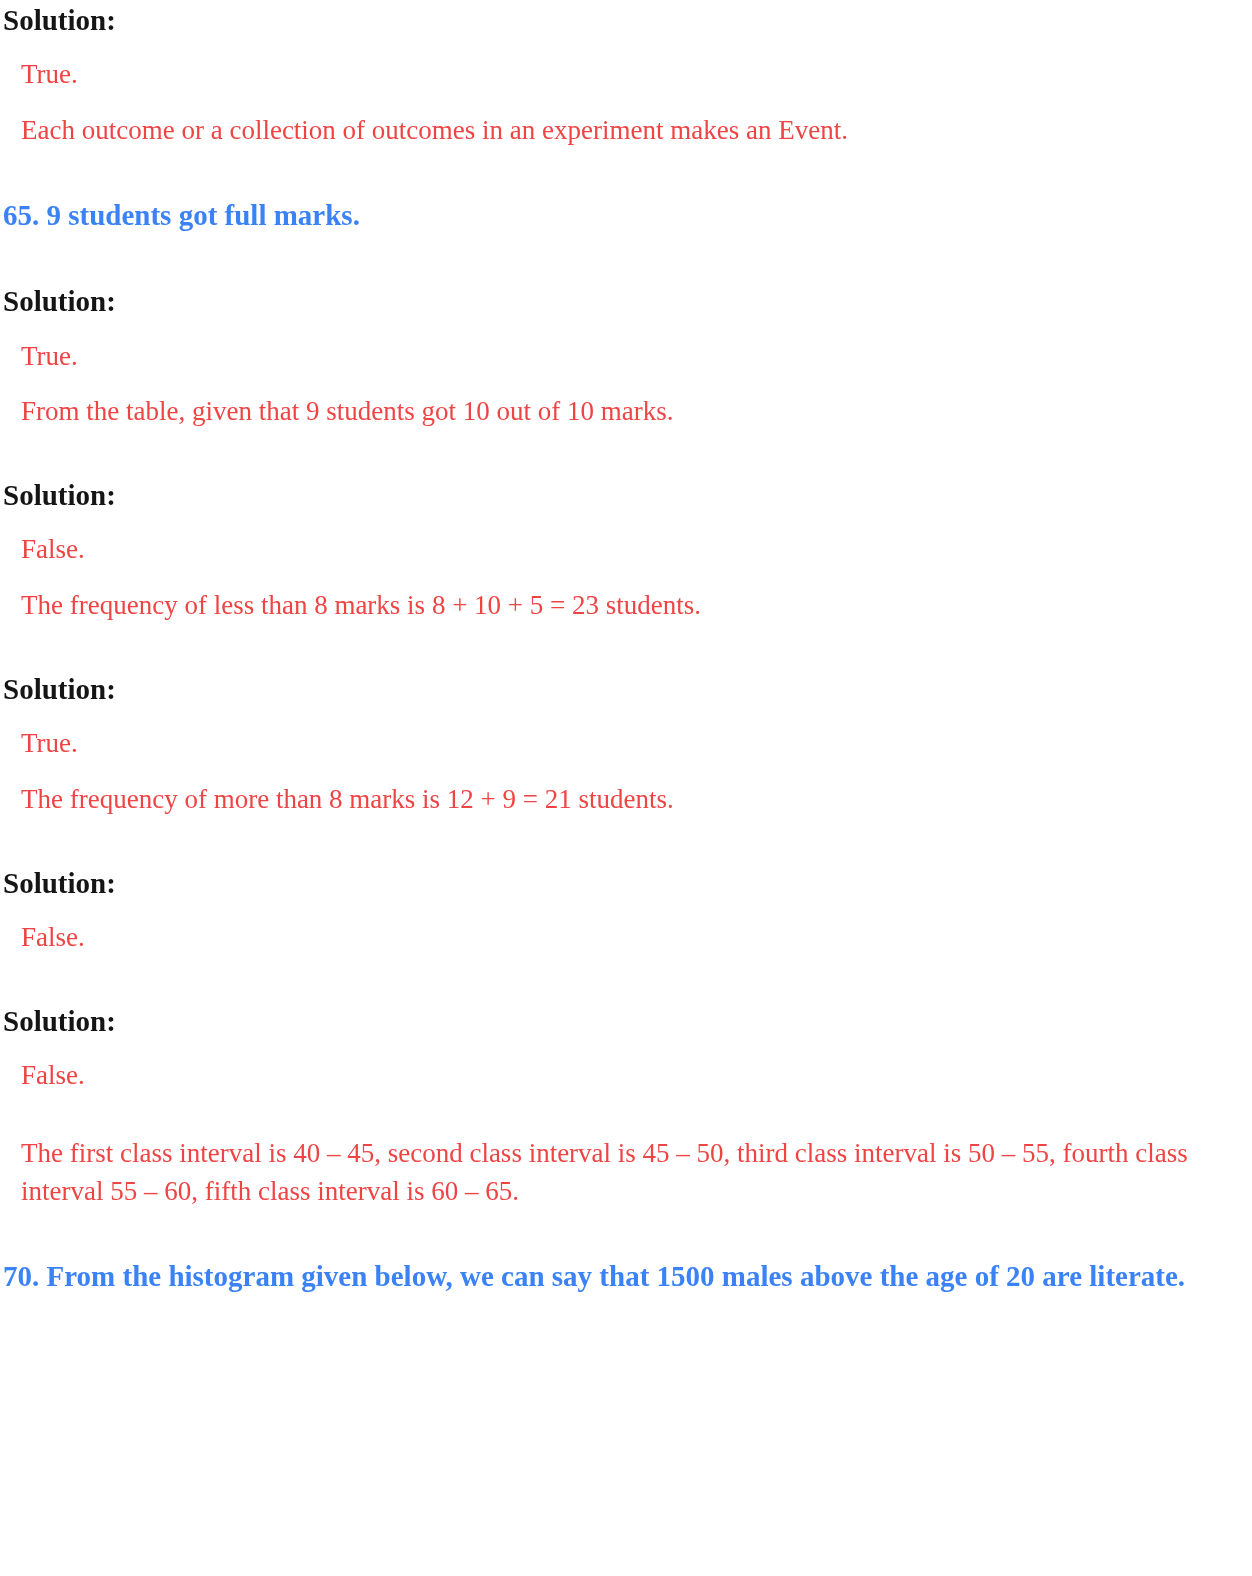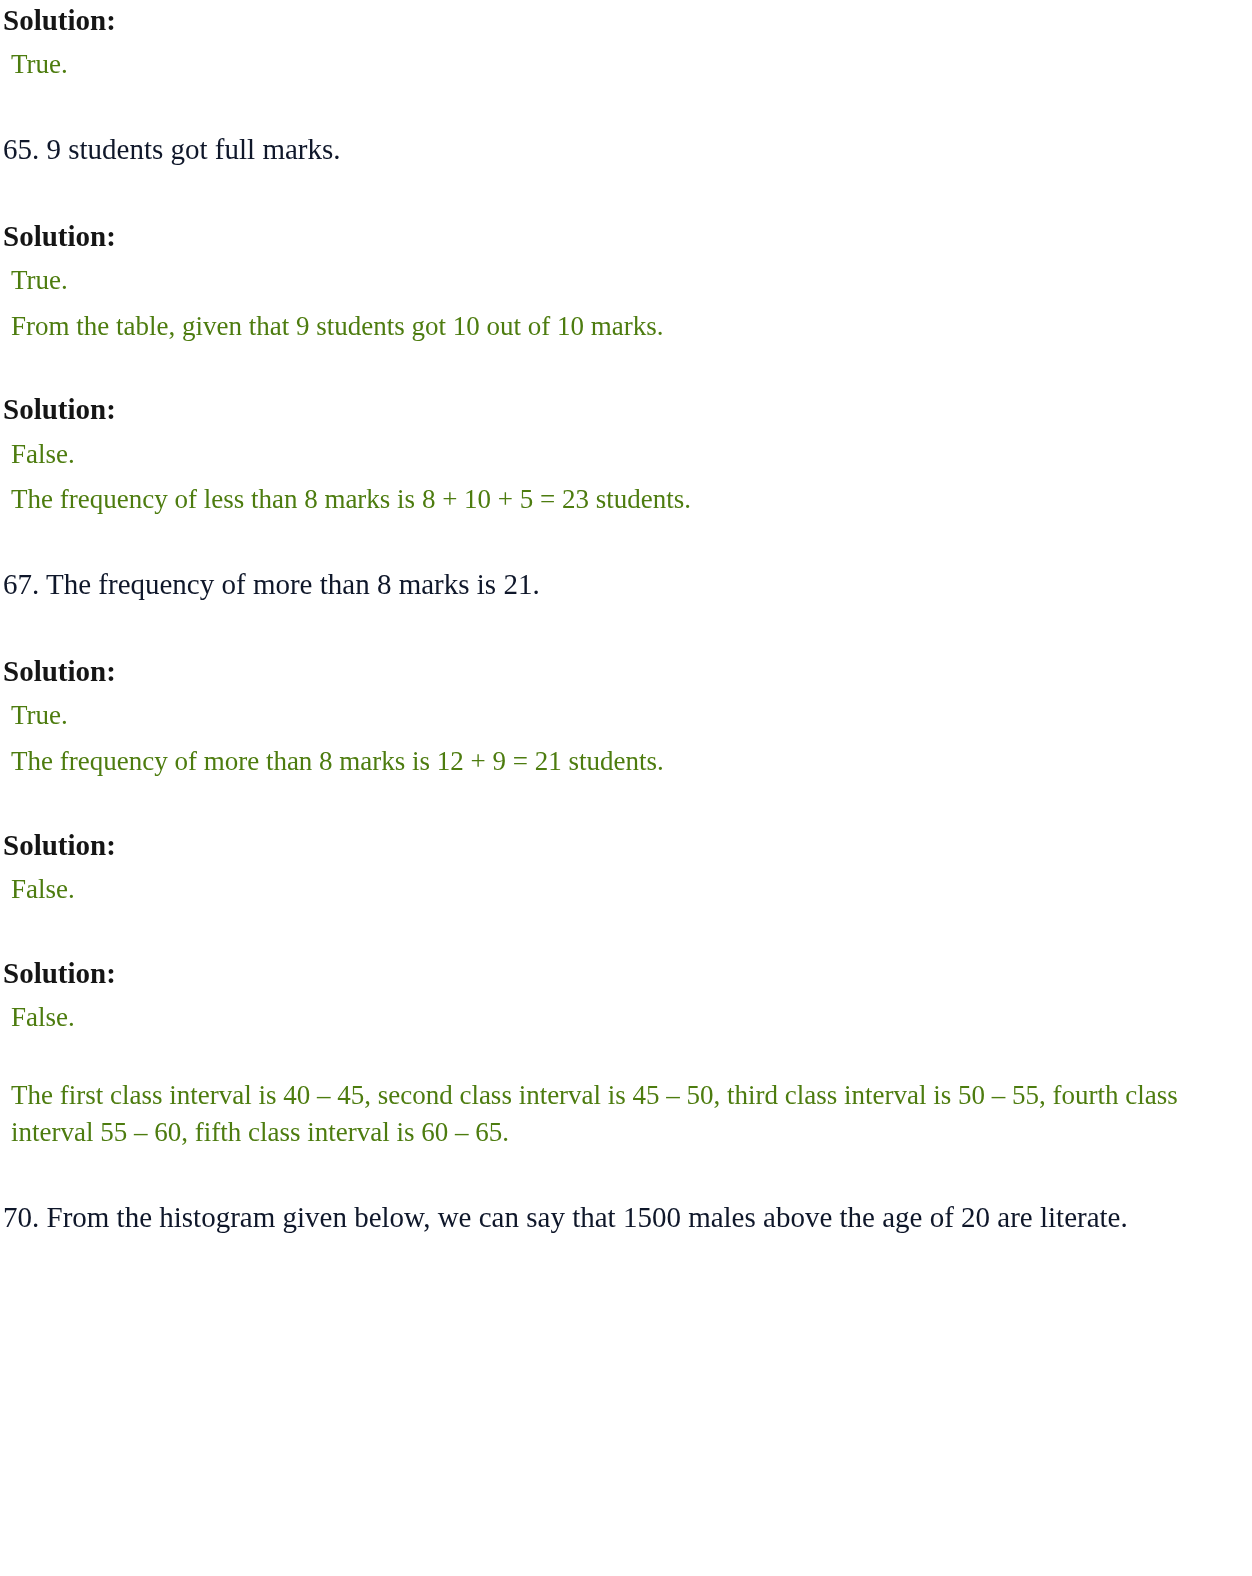--- a/index.html
+++ b/index.html
@@ -23,53 +23,53 @@
     font-weight: bold;
     margin: 46px 0 8px 0;
     color: #151515;
   }
   .sol-label.first {
     margin-top: 0;
   }
   .q-heading {
     font-size: 29px;
     line-height: 1.5;
-    font-weight: normal;
+    font-weight: bold;
     margin: 44px 0 0 0;
-    color: #0f172a;
+    color: #3b82f6;
   }
   .body-text {
     font-size: 27px;
     line-height: 1.4;
     font-weight: normal;
-    margin: 8px;
-    color: #4d7c0f;
+    margin: 18px;
+    color: #ef4444;
   }
   .gap-top {
     margin-top: 40px;
   }
 </style>
 </head>
 <body>
 
 <div class="page">
 
   <h3 class="sol-label first">Solution:</h3>
   <p class="body-text">True.</p>
+  <p class="body-text">Each outcome or a collection of outcomes in an experiment makes an Event.</p>
 
   <h2 class="q-heading">65. 9 students got full marks.</h2>
   <h3 class="sol-label">Solution:</h3>
   <p class="body-text">True.</p>
   <p class="body-text">From the table, given that 9 students got 10 out of 10 marks.</p>
 
   <h3 class="sol-label">Solution:</h3>
   <p class="body-text">False.</p>
   <p class="body-text">The frequency of less than 8 marks is 8 + 10 + 5 = 23 students.</p>
 
-  <h2 class="q-heading">67. The frequency of more than 8 marks is 21.</h2>
   <h3 class="sol-label">Solution:</h3>
   <p class="body-text">True.</p>
   <p class="body-text">The frequency of more than 8 marks is 12 + 9 = 21 students.</p>
 
   <h3 class="sol-label">Solution:</h3>
   <p class="body-text">False.</p>
 
   <h3 class="sol-label">Solution:</h3>
   <p class="body-text">False.</p>
   <p class="body-text gap-top">The first class interval is 40 – 45, second class interval is 45 – 50, third class interval is 50 – 55, fourth class interval 55 – 60, fifth class interval is 60 – 65.</p>

